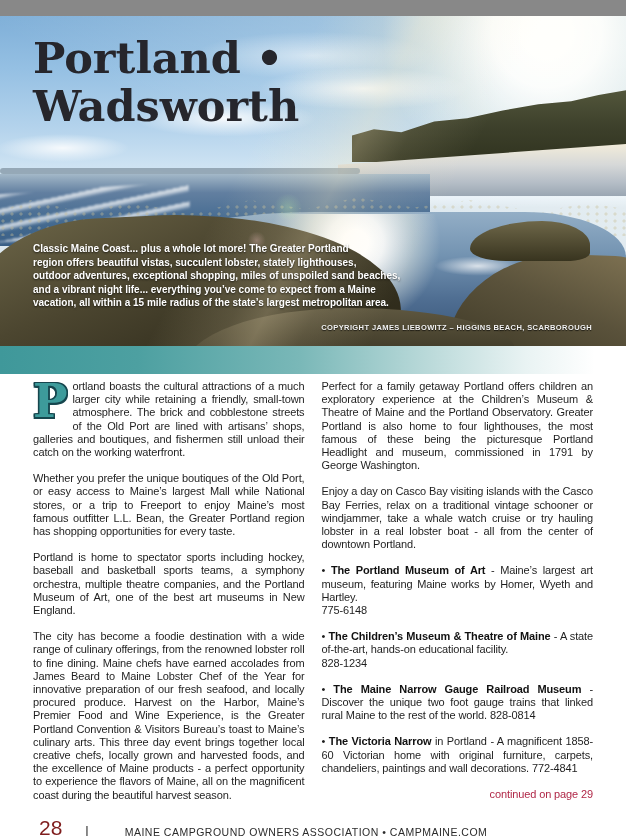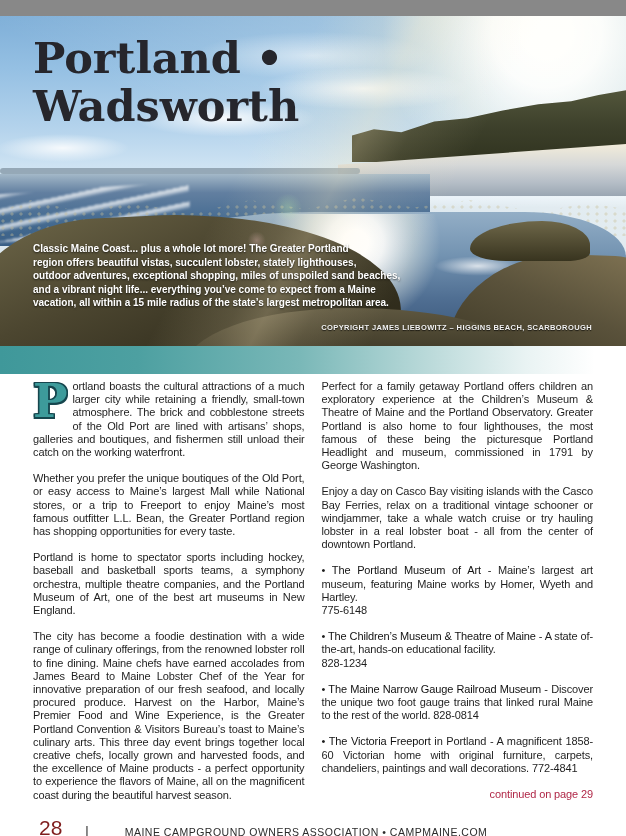--- a/index.html
+++ b/index.html
@@ -84,21 +84,21 @@
   
   .columns { position:absolute; left:33px; top:364px; width:560px; display:flex; gap:17px;
     font-size:11px; line-height:13.2px; color:#1e1e1e; letter-spacing:-.12px; }
   .col { flex:1; text-align:justify; }
   .col p { margin-bottom:13px; }
   .dropcap { float:left; font-family:"DejaVu Serif","Liberation Serif",serif; font-weight:bold;
     font-size:46px; line-height:38px; padding:2px 5px 0 0; color:#3d9b9b;
     text-shadow:-1.5px -1.5px 0 #16464e, 1.5px -1.5px 0 #16464e, -1.5px 1.5px 0 #16464e,
        1.5px 1.5px 0 #16464e, -1.5px 0 0 #16464e, 1.5px 0 0 #16464e, 0 -1.5px 0 #16464e, 0 1.5px 0 #16464e; }
   .attraction { margin-bottom:13px; }
-  .attraction .name { font-weight:normal; color:#111; }
+  .attraction .name { font-weight:bold; color:#111; }
   .attraction .desc { white-space:pre-line; }
   .continued { text-align:right; color:#b02747; font-size:11px; margin-top:1px; }
 
   
   .footer { position:absolute; left:33px; right:33px; bottom:12px; height:20px; }
   .pagenum { position:absolute; left:6px; bottom:0; font-size:21px; color:#7f1d1d; }
   .footsep { position:absolute; left:52px; bottom:0; font-size:15px; font-weight:300; color:#444; }
   .foottext { position:absolute; left:0; right:14px; bottom:2px; text-align:center;
     font-size:10.5px; letter-spacing:.5px; color:#2b2b2b; }
 </style>
@@ -146,21 +146,21 @@
     </div>
     <div class="col">
       <p>Perfect for a family getaway Portland offers children an exploratory experience at the Children’s Museum &amp; Theatre of Maine and  the Portland Observatory. Greater Portland is also home to four lighthouses, the most famous of these being the picturesque Portland Headlight and museum, commissioned in 1791 by George Washington.</p>
       <p>Enjoy a day on Casco Bay visiting islands  with the Casco Bay Ferries, relax on a traditional vintage schooner or windjammer, take a whale watch cruise or try hauling lobster in a real lobster boat - all from the center of downtown Portland.</p>
 
       <p class="attraction"><span>•</span> <span class="name">The Portland  Museum of Art</span><span class="desc"> - Maine’s largest art museum, featuring Maine works by Homer, Wyeth and Hartley.
  775-6148</span></p>
       <p class="attraction"><span>•</span> <span class="name">The Children’s Museum &amp; Theatre of Maine</span><span class="desc"> - A state of-the-art, hands-on educational facility.
  828-1234</span></p>
       <p class="attraction"><span>•</span> <span class="name">The Maine Narrow  Gauge Railroad Museum</span><span class="desc"> - Discover the unique two foot gauge trains that linked rural Maine to the rest of the world.  828-0814</span></p>
-      <p class="attraction"><span>•</span> <span class="name">The Victoria Freeport</span><span class="desc">  in Portland - A magnificent 1858-60 Victorian home with original  furniture, carpets, chandeliers, paintings and  wall decorations.  772-4841</span></p>
+      <p class="attraction"><span>•</span> <span class="name">The Victoria Narrow</span><span class="desc">  in Portland - A magnificent 1858-60 Victorian home with original  furniture, carpets, chandeliers, paintings and  wall decorations.  772-4841</span></p>
 
       <div class="continued">continued on page 29</div>
     </div>
   </div>
 
   <div class="footer">
     <span class="pagenum">28</span>
     <span class="footsep">|</span>
     <span class="foottext">MAINE CAMPGROUND OWNERS ASSOCIATION • CAMPMAINE.COM</span>
   </div>

